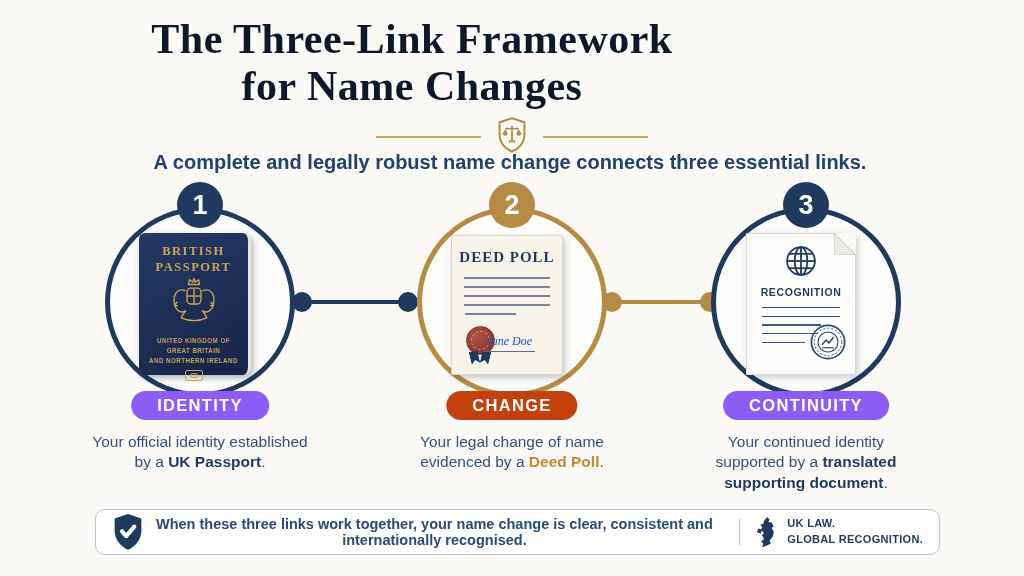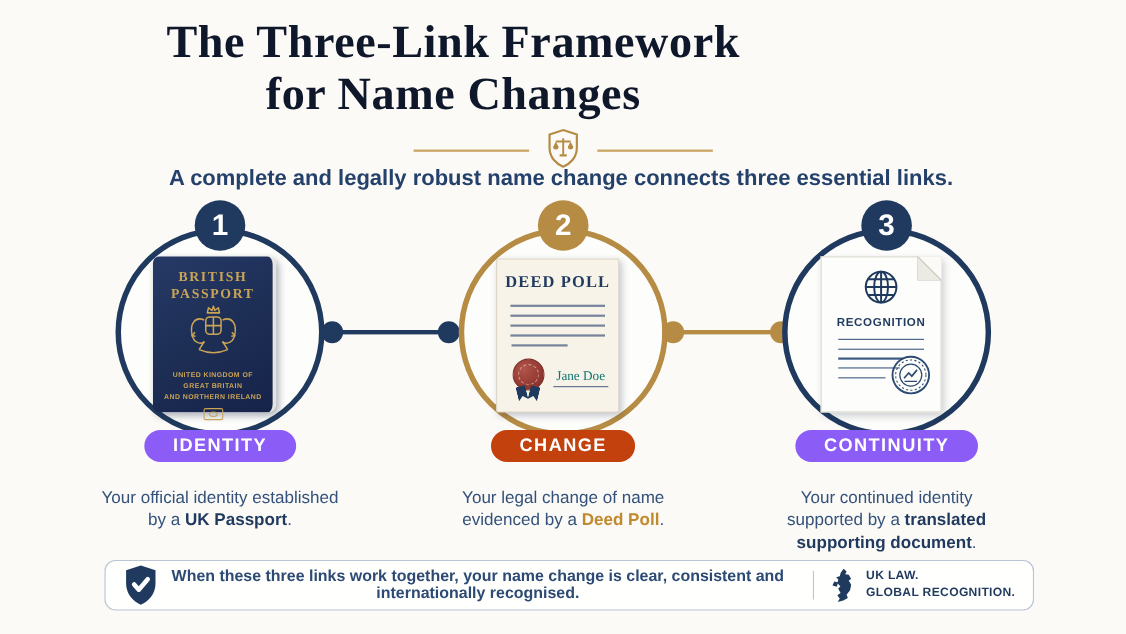--- a/index.html
+++ b/index.html
@@ -57,21 +57,21 @@
   .pill {
     position:absolute; top:209px; left:50%; transform:translateX(-50%);
     background:#8b5cf6; color:#fff;
     border-radius:17px; padding:5px 26px;
     font-size:16.5px; font-weight:700; letter-spacing:1.3px;
     white-space:nowrap;
   }
   .pill.gold { background:#c2410c; }
 
   .desc {
-    position:absolute; top:261px; left:50%; transform:translateX(-50%);
+    position:absolute; top:250px; left:50%; transform:translateX(-50%);
     text-align:center; font-size:15.5px; line-height:1.32; color:#33517a;
   }
   .desc b { color:#1f3a5e; }
   .desc b.gold { color:#c08a2e; }
   .d1 { width:232px; } .d2 { width:232px; } .d3 { width:208px; }
 
   
   .conn-line { height:4px; top:300px; background:#1f3a5e; }
   .conn-dot { width:20px; height:20px; border-radius:50%; top:292px; background:#1f3a5e; }
   .goldc { background:#b68b43 !important; }
@@ -120,23 +120,23 @@
   .seal::after {
     content:""; position:absolute; inset:4px;
     border:1px dashed rgba(255,255,255,.45); border-radius:50%;
   }
   .ribbons { display:flex; justify-content:center; gap:2px; margin-top:-4px; }
   .ribbons span { width:9px; height:13px; background:#1f3a5e; display:block;
                   clip-path:polygon(0 0,100% 0,100% 100%,50% 70%,0 100%); }
   .ribbons span:first-child { transform:rotate(-14deg); }
   .ribbons span:last-child  { transform:rotate(14deg); }
   .signature {
-    position:absolute; right:9px; bottom:22px;
-    font-family:"Liberation Serif", serif; 
-    font-size:12px; color:#0f766e;
+    position:absolute; right:27px; bottom:22px;
+    font-family:"Liberation Serif", serif; font-style:italic;
+    font-size:12px; color:#1d4ed8;
     border-bottom:1px solid #57board; border-bottom:1px solid #5a6c8a; padding:0 3px 2px;
   }
 
   
   .trans {
     position:absolute; top:51px; left:60px;
     width:110px; height:142px;
     background:#fdfdfb; border:1px solid #d9d9d1;
     box-shadow:2px 3px 7px rgba(30,40,70,.22);
     text-align:center; padding-top:9px;

